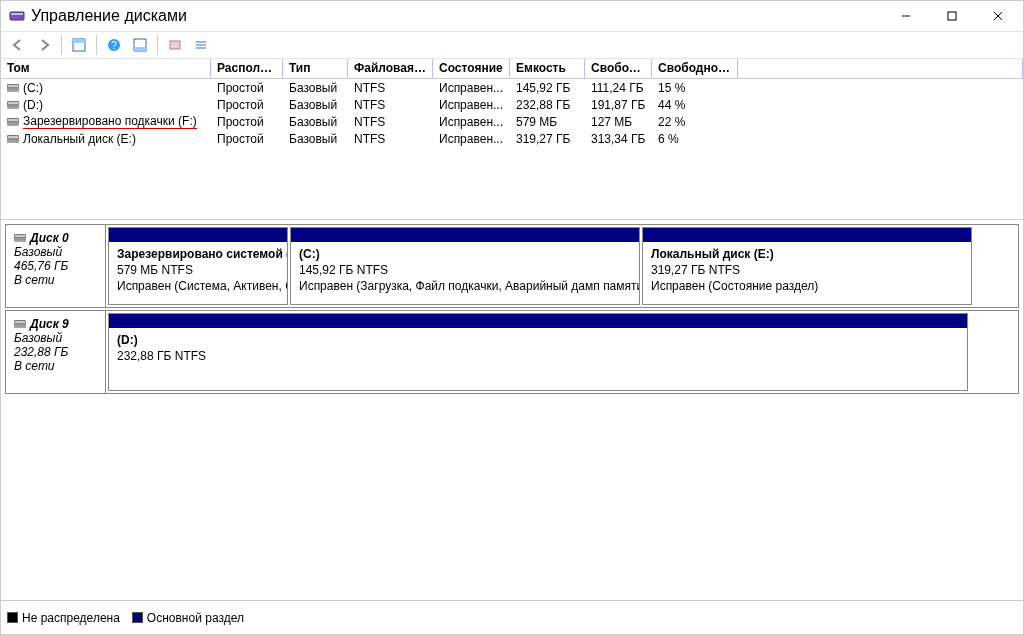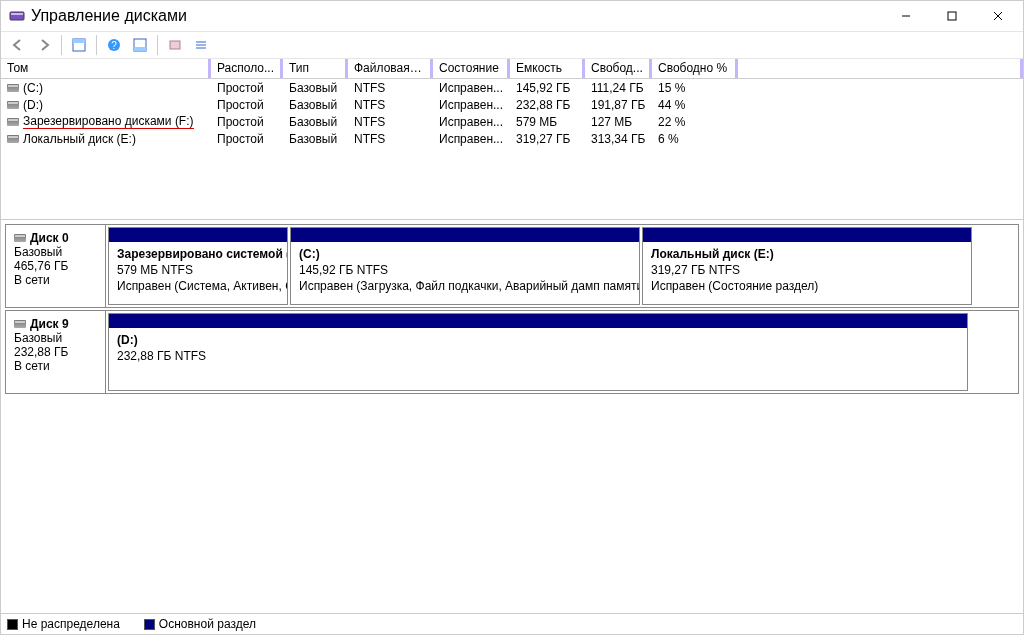--- a/index.html
+++ b/index.html
@@ -12,38 +12,38 @@
   .win-btn { width: 46px; height: 30px; display: flex; align-items: center; justify-content: center; }
   .win-btn svg { width: 10px; height: 10px; }
   .menubar { height: 20px; display: flex; align-items: center; padding: 0 6px; gap: 14px; }
   .menubar span { cursor: default; }
   .toolbar { height: 28px; display: flex; align-items: center; padding: 2px 6px; border-top: 1px solid #e5e5e5; border-bottom: 1px solid #e5e5e5; gap: 4px; }
   .tb-btn { width: 22px; height: 22px; display: inline-flex; align-items: center; justify-content: center; border: 1px solid transparent; }
   .sep { width: 1px; height: 20px; background: #ccc; margin: 0 2px; }
   .content { flex: 1; display: flex; flex-direction: column; overflow: hidden; }
   .grid { border-bottom: 1px solid #ccc; }
   .grid-head { display: flex; height: 20px; background: #fff; border-bottom: 1px solid #ccc; }
-  .gh { border-right: 3px solid #c4b5fd; padding: 2px 6px; font-size: 12px; white-space: nowrap; overflow: hidden; text-overflow: ellipsis; }
+  .gh { border-right: 1px solid #c4b5fd; padding: 2px 6px; font-size: 12px; white-space: nowrap; overflow: hidden; text-overflow: ellipsis; font-weight: bold; }
   .grid-body { min-height: 140px; }
   .gr { display: flex; height: 17px; align-items: center; }
   .gc { padding: 0 6px; white-space: nowrap; overflow: hidden; text-overflow: ellipsis; font-size: 12px; }
   .vol-name { display: flex; align-items: center; gap: 4px; }
   .disk-ico { width: 12px; height: 8px; background: linear-gradient(#777,#aaa); border-radius: 1px; display:inline-block; position:relative; }
   .disk-ico::after{content:"";position:absolute;left:1px;top:1px;width:10px;height:2px;background:#ccc;}
   .red-under { color: #000; border-bottom: 1px solid #d40000; padding-bottom: 0; }
   .disk-pane { flex: 1; overflow: auto; padding: 2px; background:#fff; }
   .disk-row { display: flex; border: 1px solid #888; margin: 2px; background: #fff; min-height: 84px; }
-  .disk-label { width: 100px; padding: 6px 8px; font-size: 12px; border-right: 1px solid #888; }
+  .disk-label { width: 100px; padding: 6px 8px; font-size: 12px; border-right: 1px solid #888; font-style: italic; }
   .disk-label b { font-weight: bold; display: flex; align-items: center; gap: 4px; }
   .parts { flex: 1; display: flex; padding: 2px; gap: 2px; }
   .part { border: 1px solid #888; display: flex; flex-direction: column; overflow: hidden; }
   .part-head { height: 14px; background: #000080; }
   .part-body { padding: 4px 8px; font-size: 12px; line-height: 1.35; white-space: nowrap; overflow: hidden; }
   .part-body b { font-weight: bold; }
-  .statusbar { height: 21px; border-top: 1px solid #ccc; display: flex; align-items: center; padding: 0 6px; gap: 24px; font-size: 12px; }
+  .statusbar { height: 34px; border-top: 1px solid #ccc; display: flex; align-items: center; padding: 0 6px; gap: 12px; font-size: 12px; }
   .legend { display: flex; align-items: center; gap: 4px; }
   .swb { width: 11px; height: 11px; border: 1px solid #555; }
   .swb.black { background: #000; }
   .swb.navy { background: #000080; }
   
   .c0{width:210px}.c1{width:72px}.c2{width:65px}.c3{width:85px}.c4{width:77px}.c5{width:75px}.c6{width:67px}.c7{width:86px}.c8{flex:1}
 </style>
 </head>
 <body>
 
@@ -161,21 +161,21 @@
             <div class="gc c3">NTFS</div>
             <div class="gc c4">Исправен...</div>
             <div class="gc c5">232,88 ГБ</div>
             <div class="gc c6">191,87 ГБ</div>
             <div class="gc c7">44 %</div>
             <div class="gc c8"></div>
           </div>
           <div class="gr">
             <div class="gc c0 vol-name">
               <span class="disk-ico"></span>
-              <span class="red-under">Зарезервировано дисками (F:)</span>
+              <span class="red-under">Зарезервировано подкачки (F:)</span>
             </div>
             <div class="gc c1">Простой</div>
             <div class="gc c2">Базовый</div>
             <div class="gc c3">NTFS</div>
             <div class="gc c4">Исправен...</div>
             <div class="gc c5">579 МБ</div>
             <div class="gc c6">127 МБ</div>
             <div class="gc c7">22 %</div>
             <div class="gc c8"></div>
           </div>

